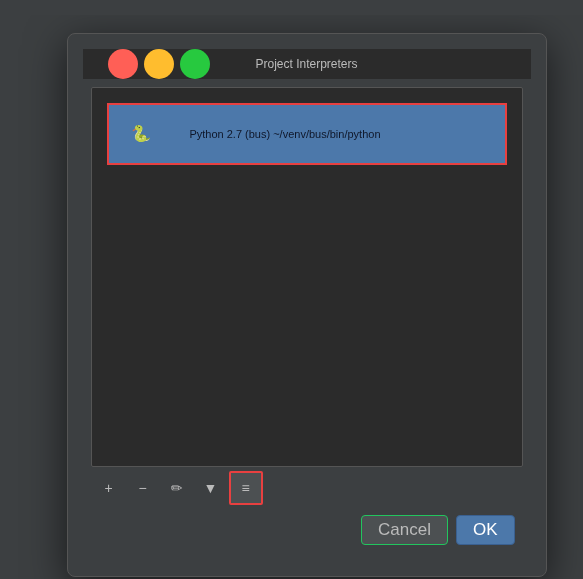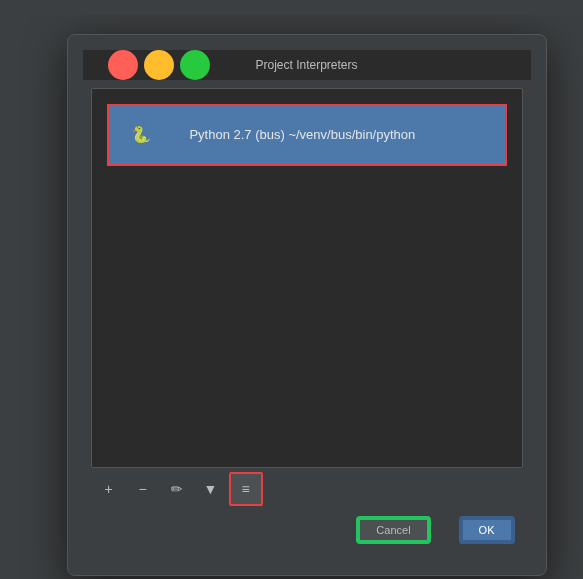--- a/index.html
+++ b/index.html
@@ -84,22 +84,22 @@
       background: #4c78aa;
       border: 2px solid #e84040;
     }
 
     .python-icon {
       font-size: 16px;
       line-height: 1;
     }
 
     .interpreter-label {
-      color: #e5e5e5;
-      font-size: 13px;
+      color: #0f172a;
+      font-size: 11px;
       font-weight: 400;
     }
 
     .tooltip-bar {
       background: #d4d4d4;
       padding: 4px 8px;
       margin-top: 4px;
       border-radius: 2px;
     }
 
@@ -139,32 +139,31 @@
       display: flex;
       justify-content: flex-end;
       align-items: center;
       padding: 6px 8px 8px 8px;
       gap: 8px;
     }
 
     .footer-btn {
       padding: 4px 16px;
       border-radius: 4px;
-      font-size: 11px;
+      font-size: 17px;
       cursor: pointer;
-      border: 4px solid #22c55e;
+      border: 1px solid #22c55e;
       background: #4c5052;
       color: #bbbbbb;
     }
 
     .footer-btn.primary {
       background: #4c78aa;
       border-color: #3a6090;
       color: #ffffff;
-      margin-left: 20px;
     }
   </style>
 </head>
 <body>
 
 <div class="window">
 
   <div class="titlebar">
     <div class="titlebar-buttons">
       <div class="titlebar-btn btn-close"></div>

